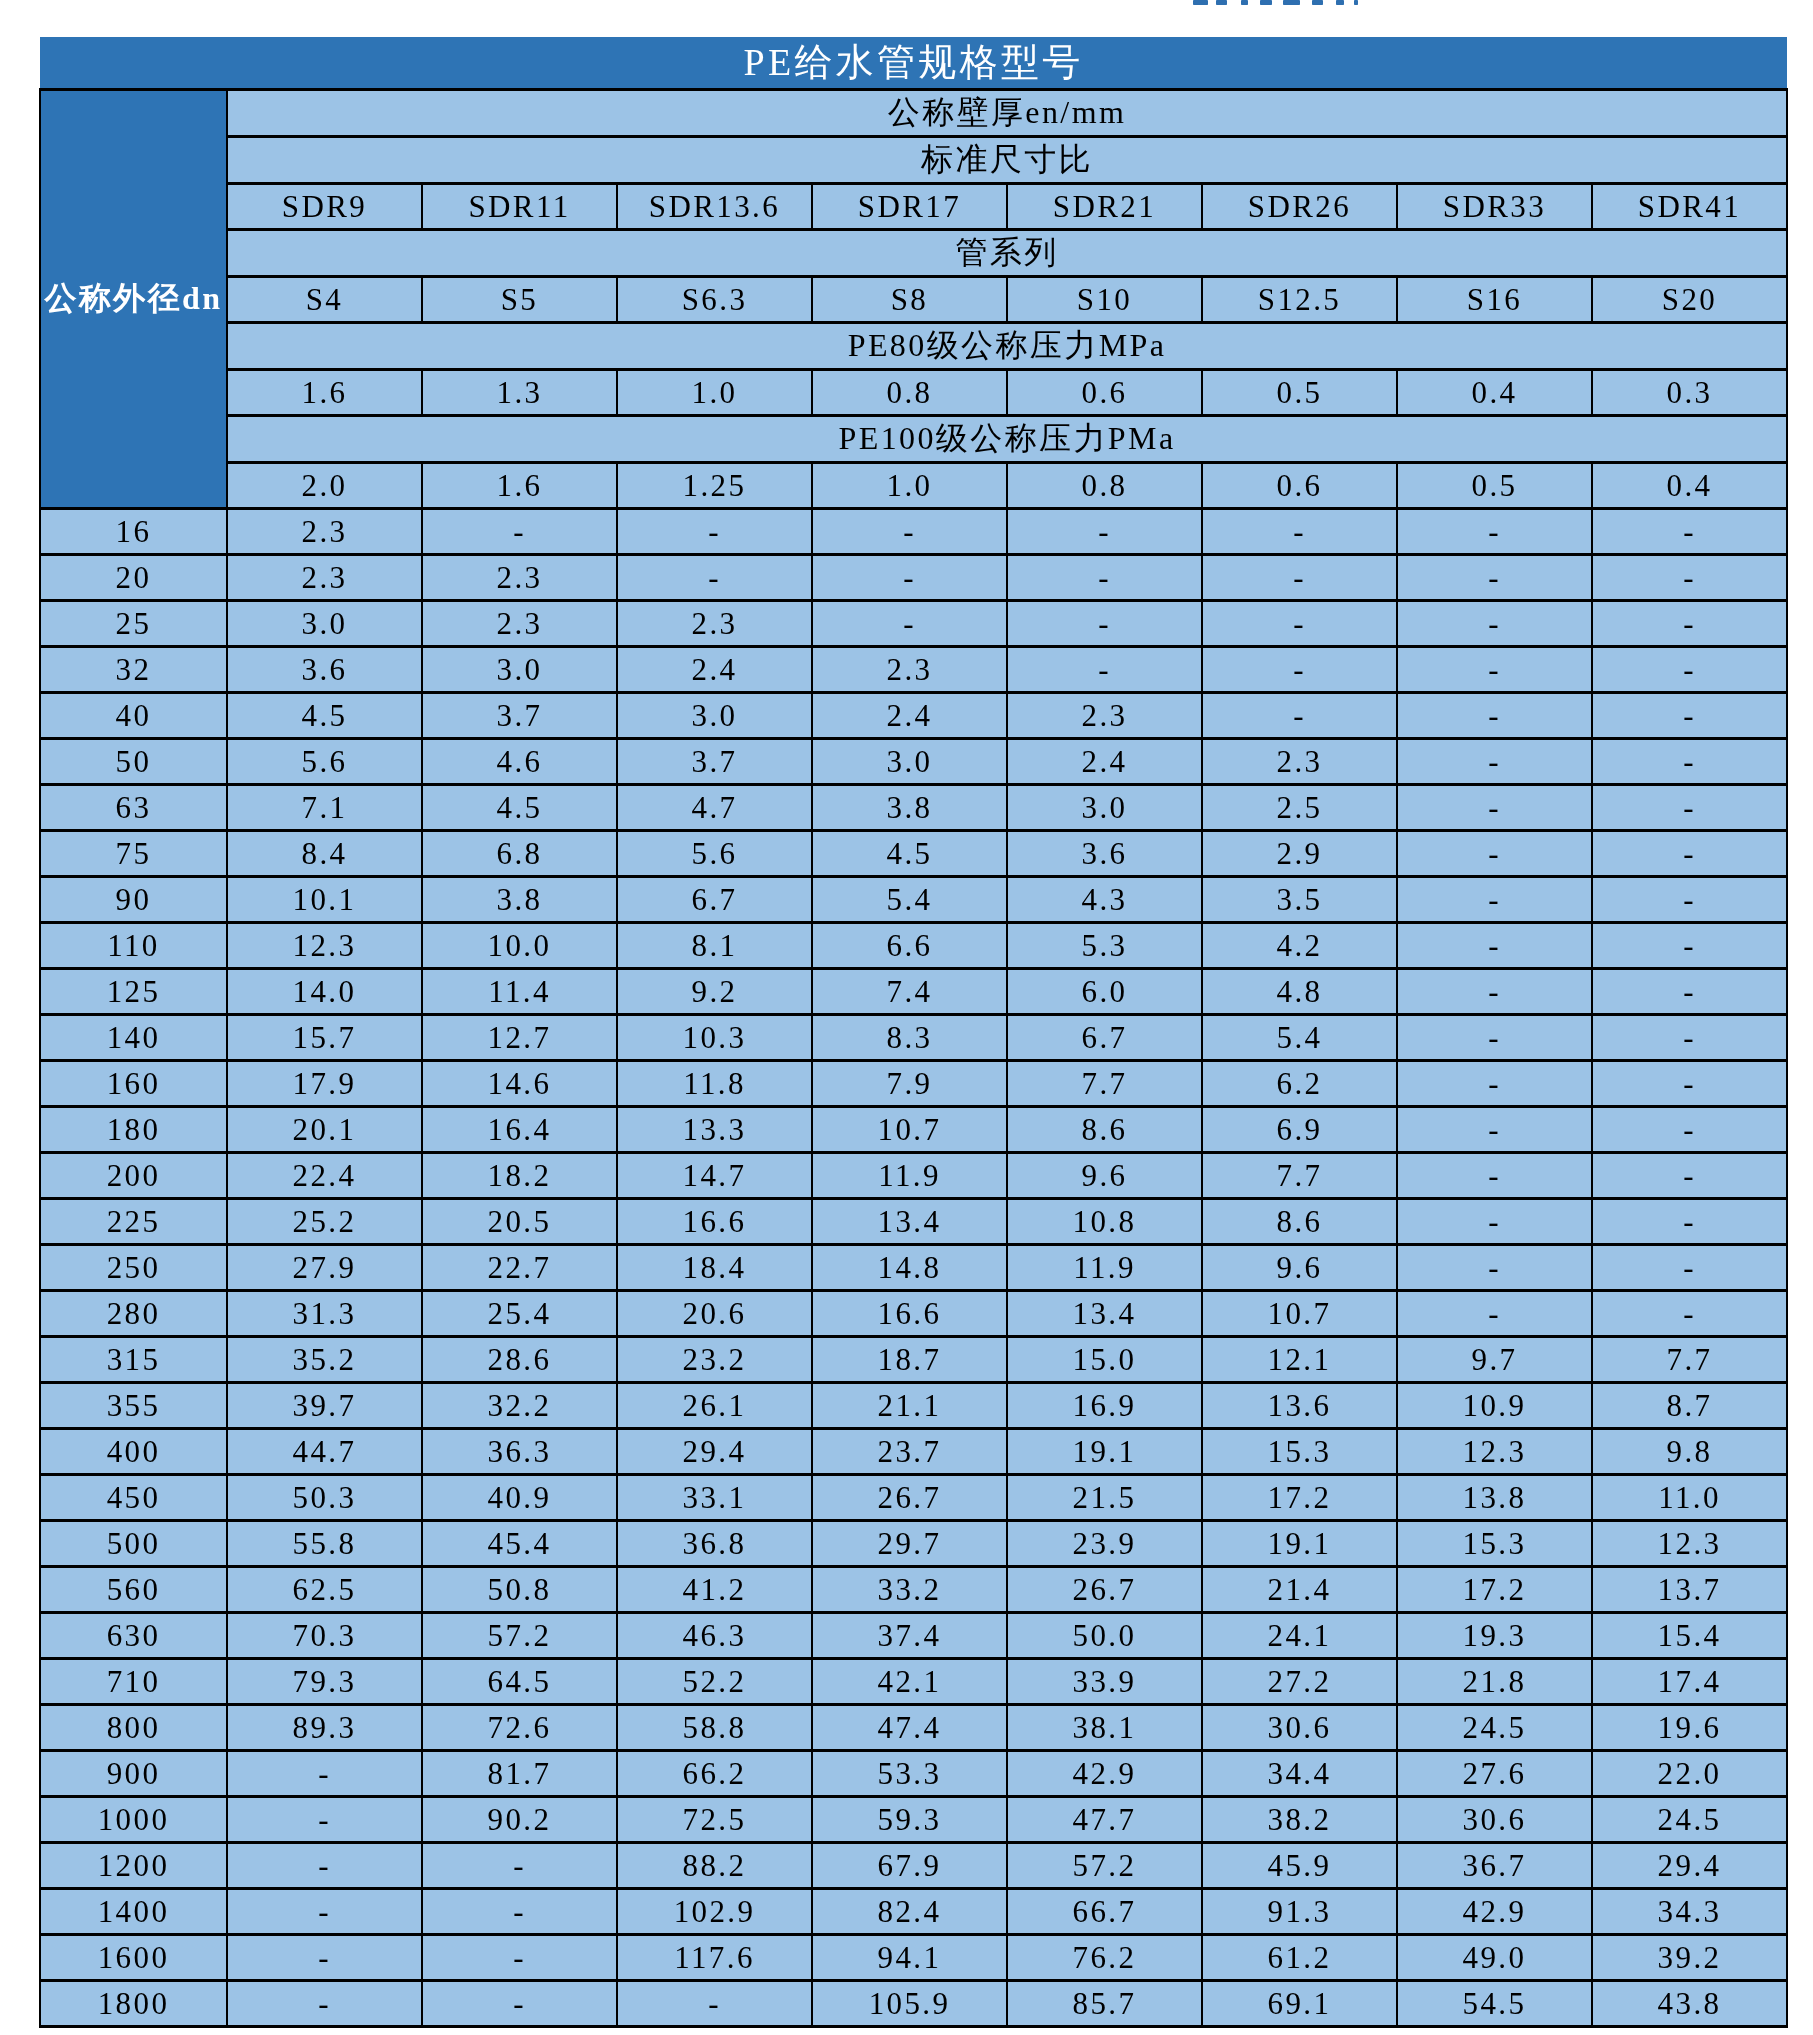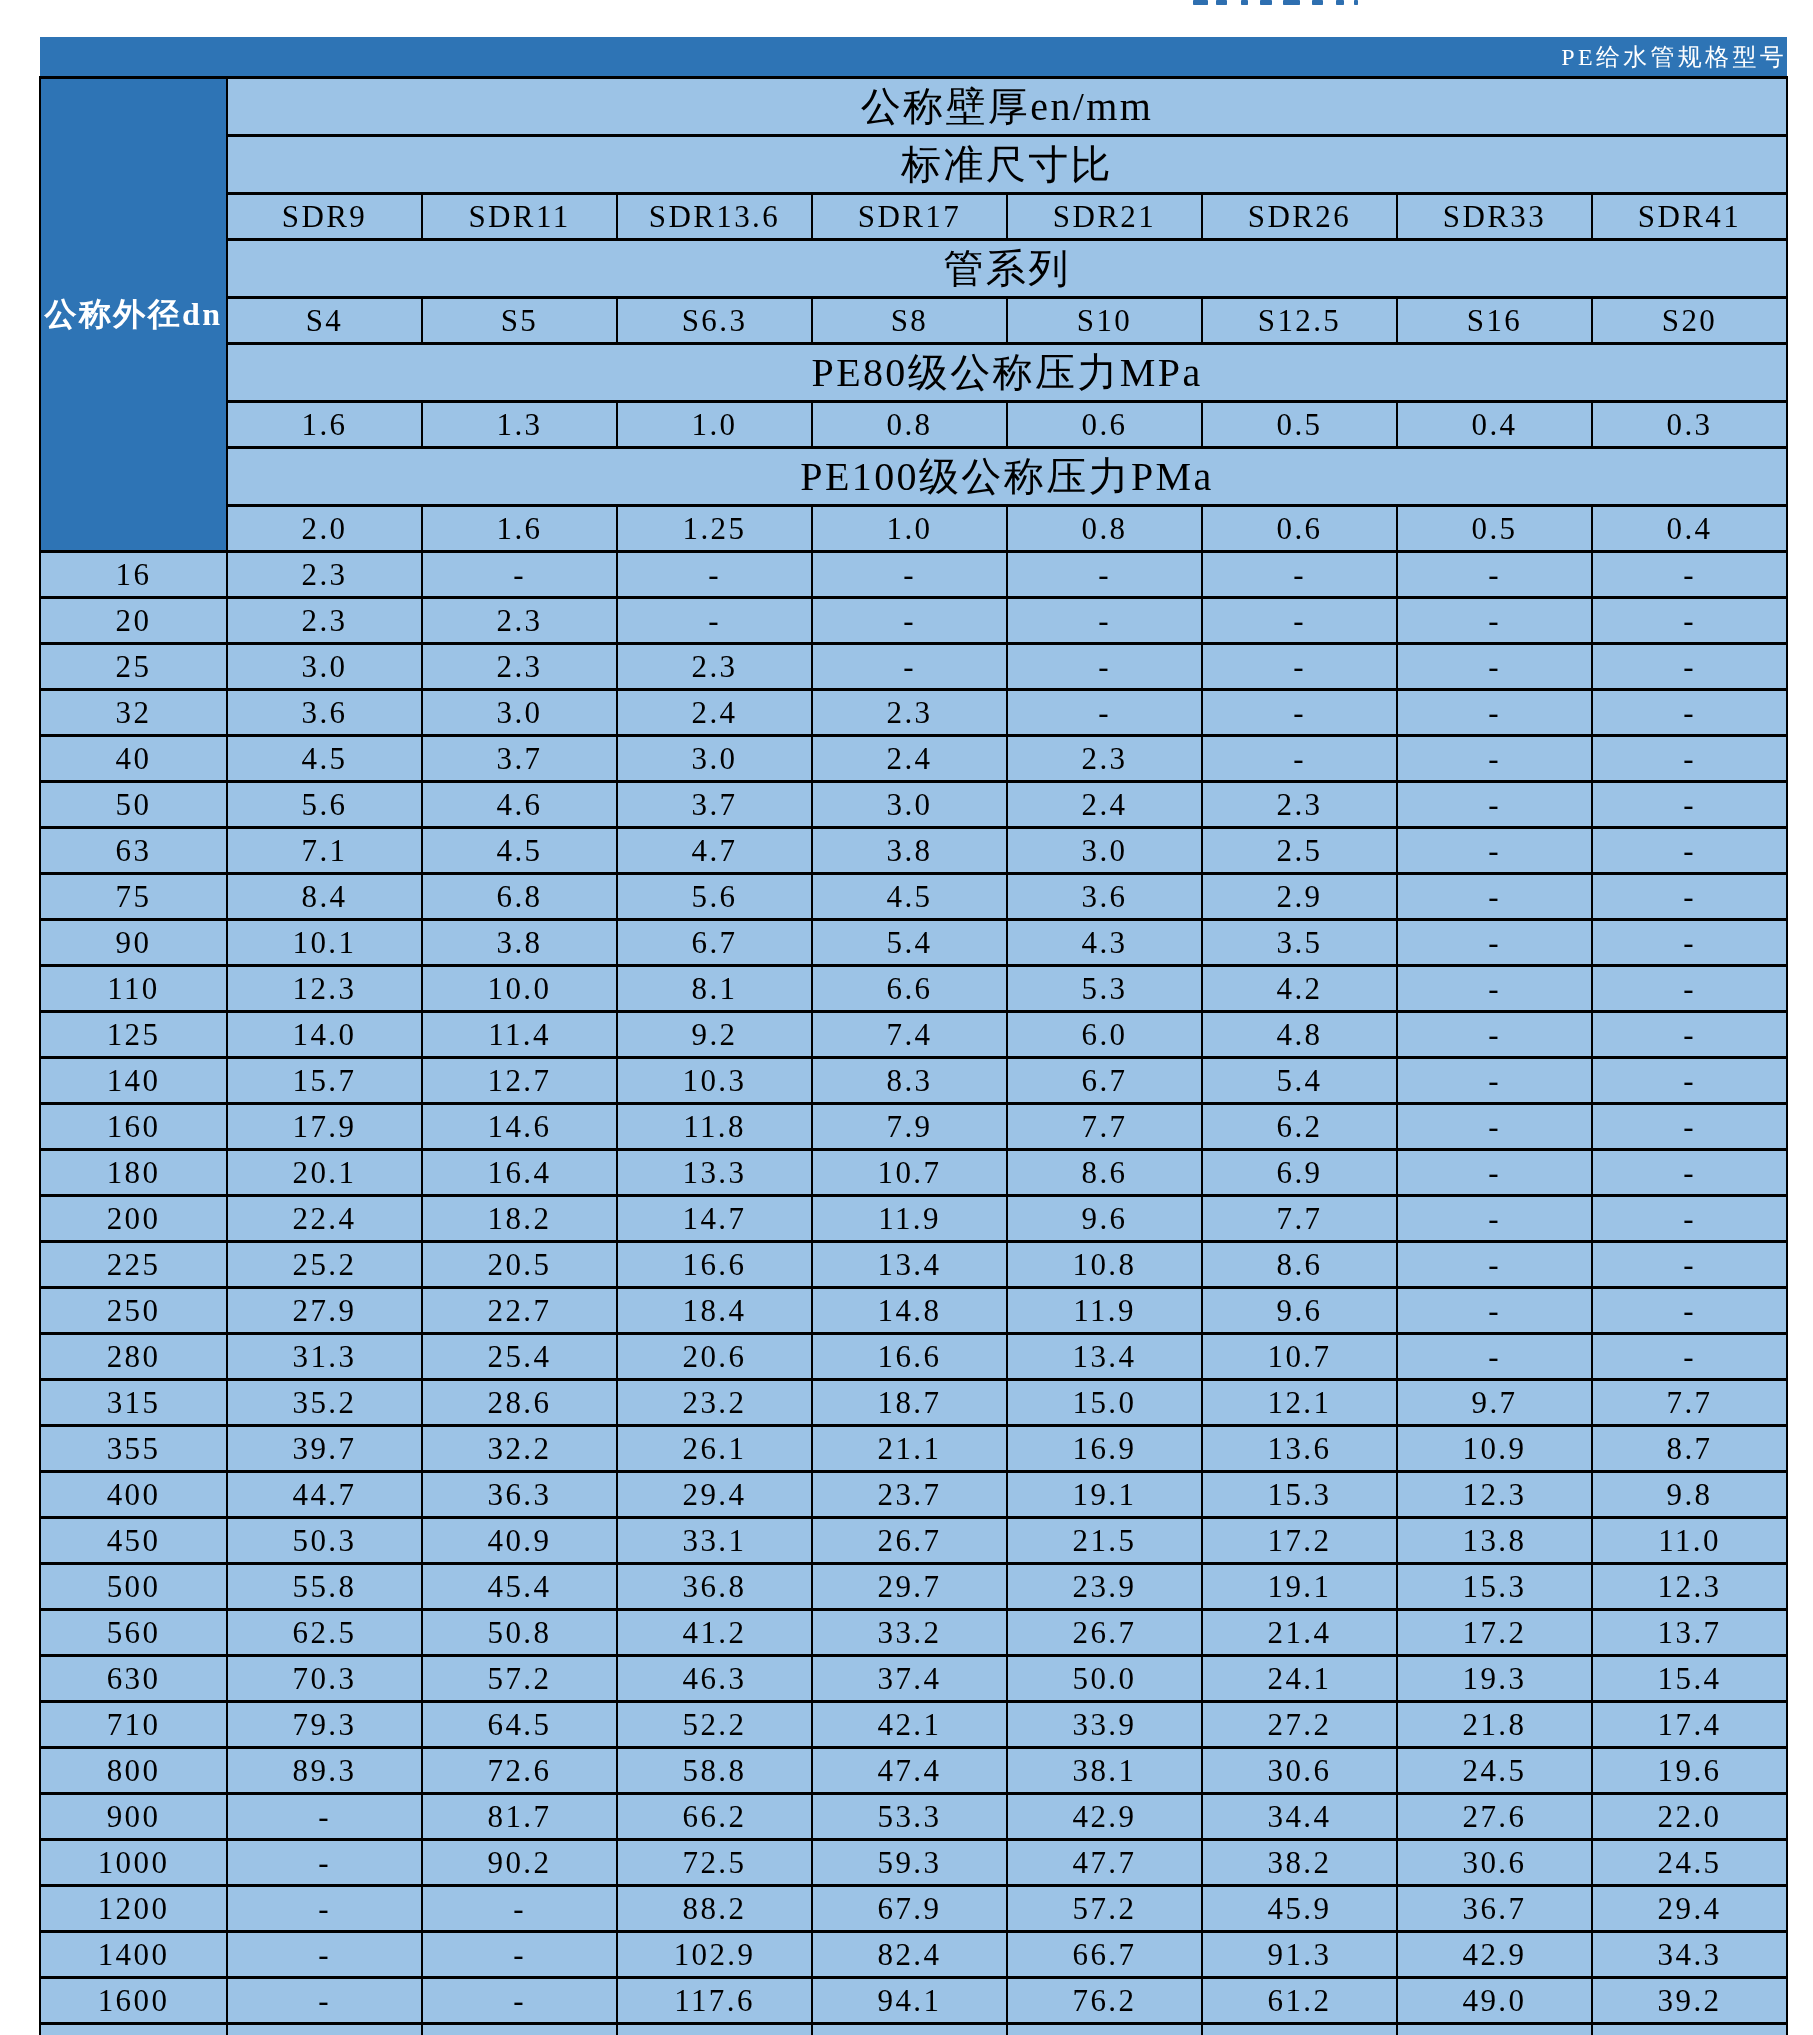--- a/index.html
+++ b/index.html
@@ -44,32 +44,31 @@
     font-size:31px;
     letter-spacing:2.4px;
     color:var(--cell-text);
     overflow:hidden;
     white-space:nowrap;
   }
   .spec th.title-cell{
     border:none;
     background:var(--header-blue);
     color:var(--title-text);
-    font-size:24px;
+    font-size:38px;
     height:39px;
     letter-spacing:3.3px;
-    text-align:right;
   }
   .spec th.corner{
     background:var(--header-blue);
     color:var(--title-text);
     font-size:32px;
     font-weight:bold;
   }
-  .spec th.group-label{font-size:40px;margin-top:22px;}
+  .spec th.group-label{font-size:32px;margin-top:22px;}
 </style>
 </head>
 <body>
 
 <div class="page">
 
   <div class="fragments">
       <span style="left: 1193px; width: 14.7px;"></span>
       <span style="left: 1216px; width: 11.4px;"></span>
       <span style="left: 1241px; width: 6.5px;"></span>

